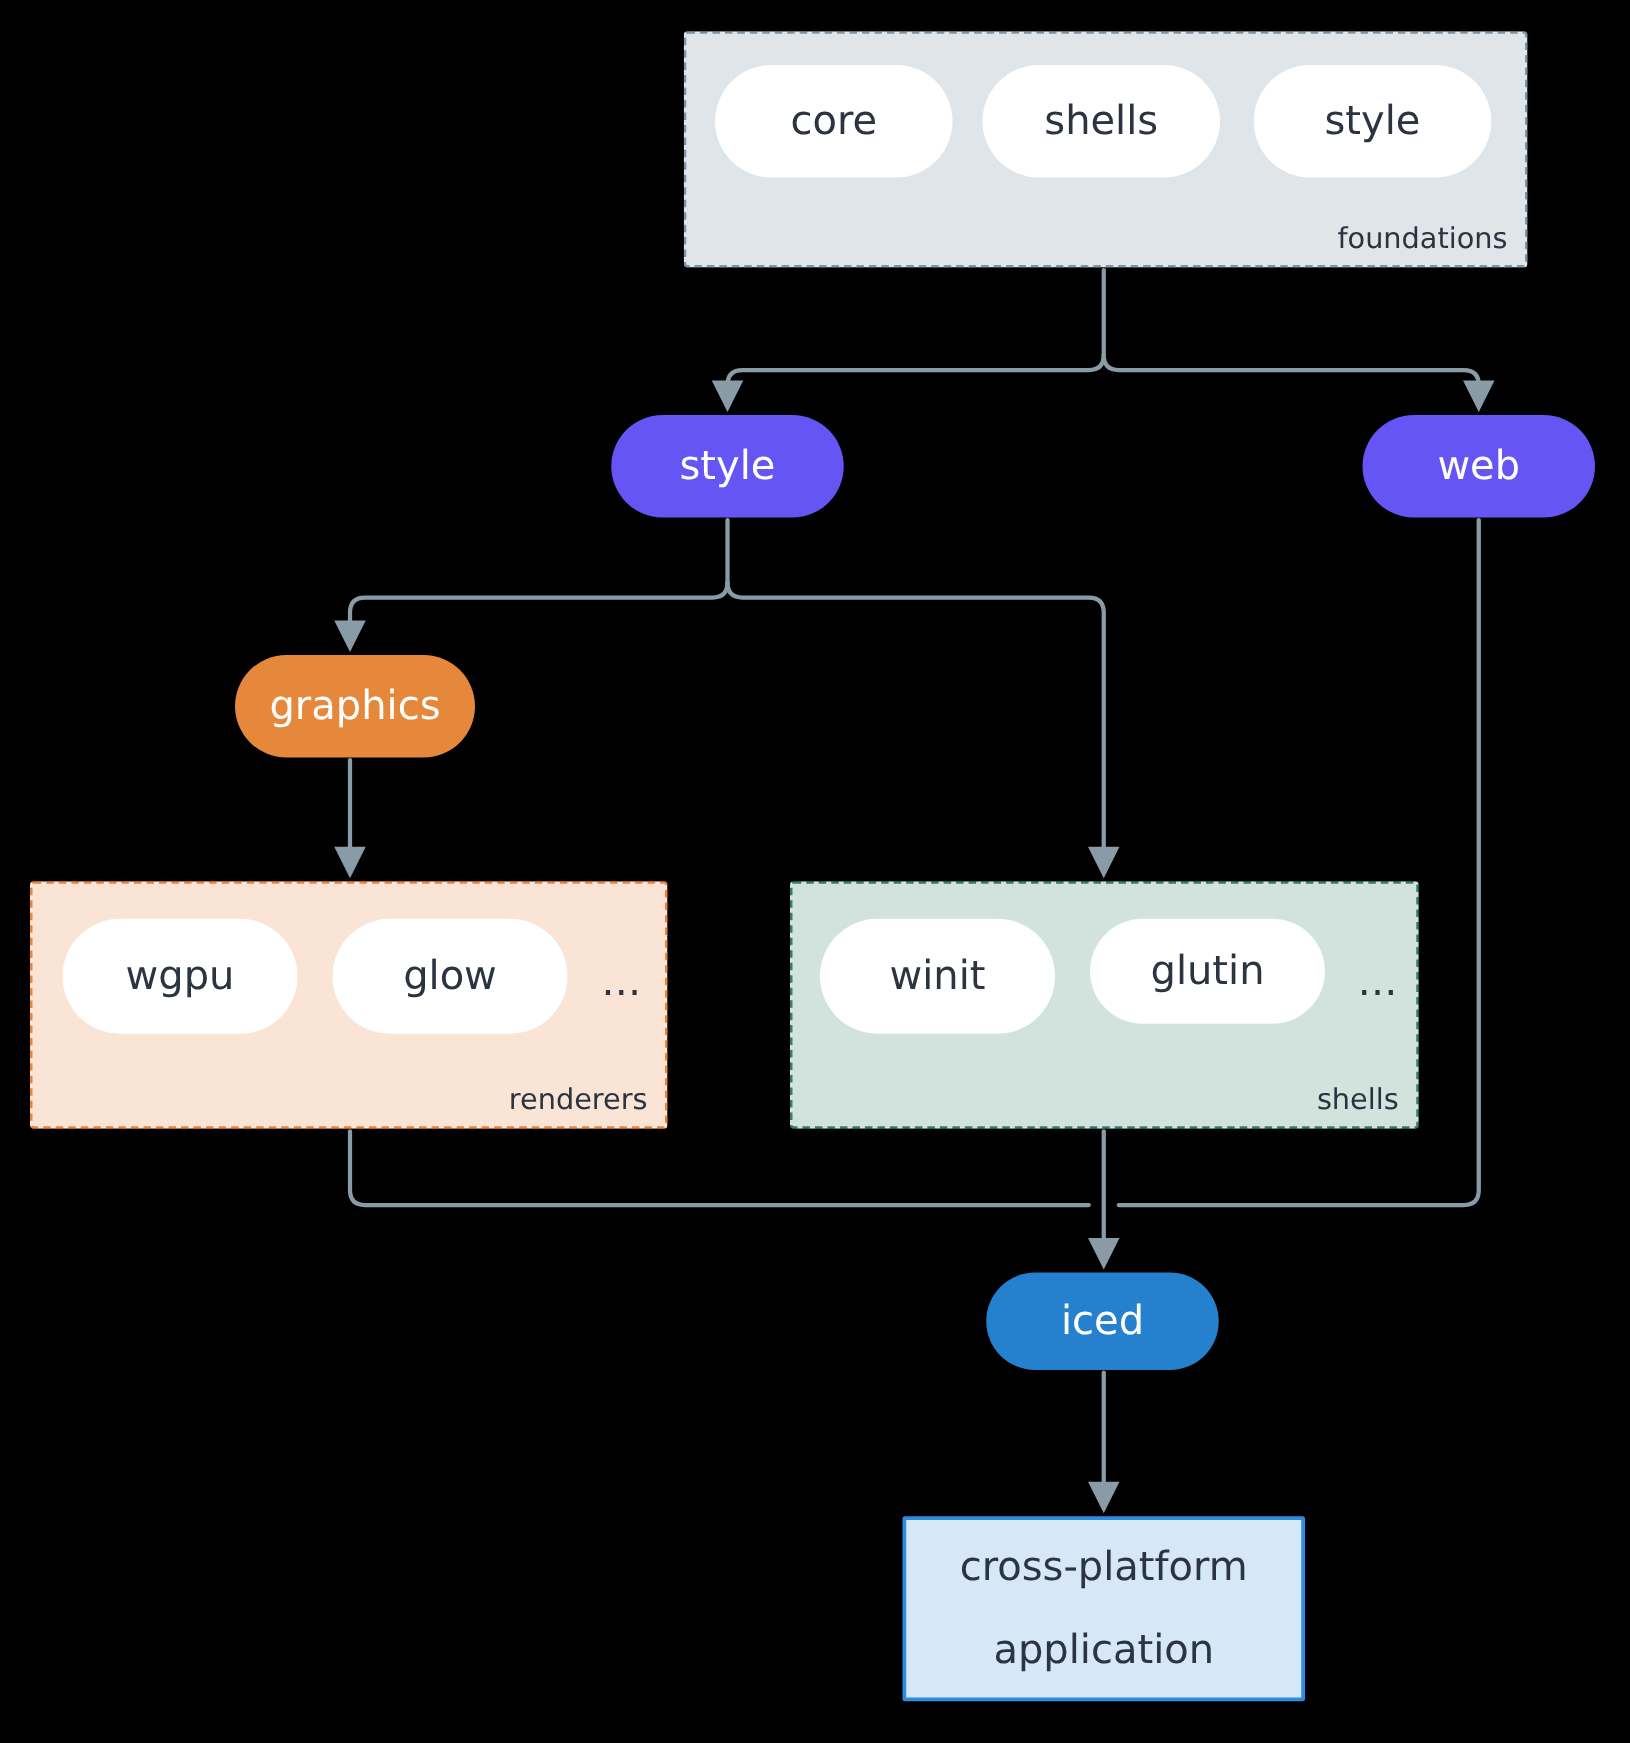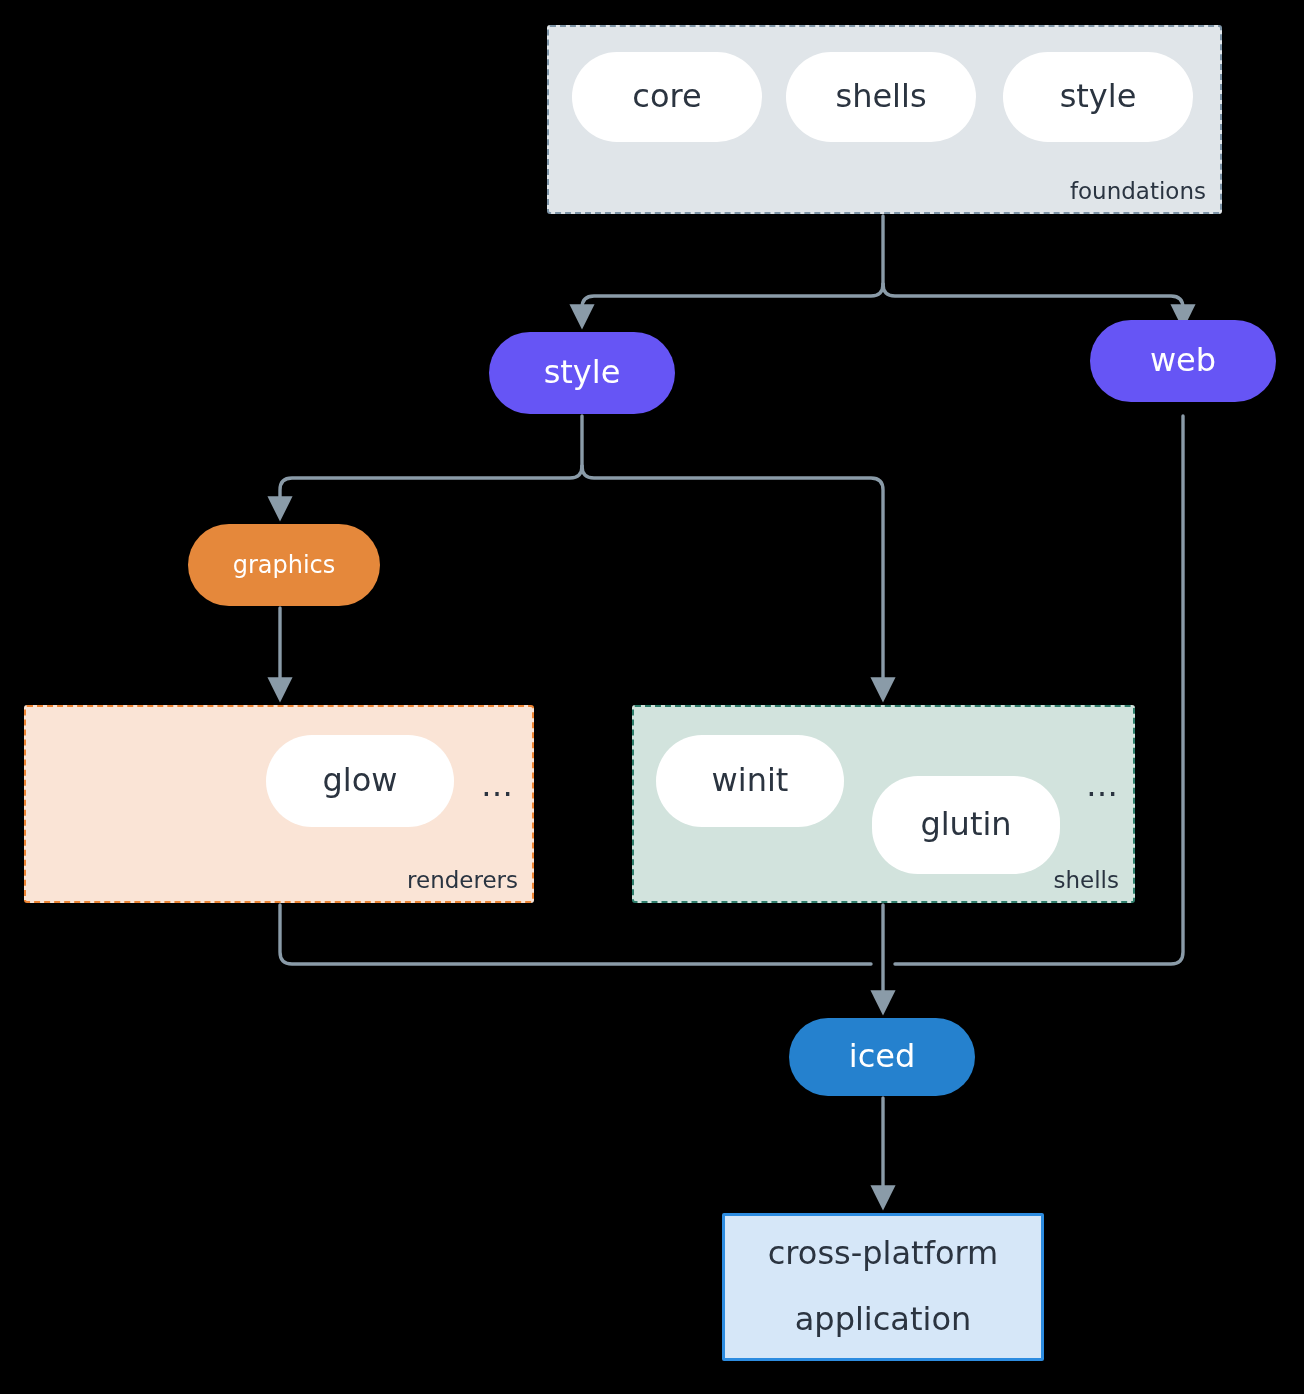--- a/index.html
+++ b/index.html
@@ -73,44 +73,44 @@
   }
   
   #node-core     { left: 572px; top: 52px; width: 190px; height: 90px; }
   #node-futures  { left: 786px; top: 52px; width: 190px; height: 90px; }
   #node-style    { left: 1003px; top: 52px; width: 190px; height: 90px; }
   
   #node-wgpu     { left: 50px;  top: 735px; width: 188px; height: 92px; }
   #node-glow     { left: 266px; top: 735px; width: 188px; height: 92px; }
   
   #node-winit    { left: 656px; top: 735px; width: 188px; height: 92px; }
-  #node-glutin   { left: 872px; top: 776px; width: 188px; height: 98px; }
+  #node-glutin   { left: 872px; top: 735px; width: 188px; height: 84px; }
   
   .ellipsis {
     position: absolute;
     font-size: 32px;
     color: #2b3440;
     letter-spacing: 1px;
   }
   #ellipsis-renderers { left: 481px; top: 766px; }
   #ellipsis-shells    { left: 1086px; top: 766px; }
   
   .pill-purple {
     background: #6655f5;
     color: #ffffff;
     border-radius: 44px;
     font-size: 32px;
   }
   #node-native { left: 489px; top: 332px; width: 186px; height: 82px; }
-  #node-web    { left: 1090px; top: 320px; width: 186px; height: 82px; }
+  #node-web    { left: 1090px; top: 332px; width: 186px; height: 82px; }
   .pill-orange {
     background: #e5883b;
     color: #ffffff;
     border-radius: 44px;
-    font-size: 24px;
+    font-size: 32px;
   }
   #node-graphics { left: 188px; top: 524px; width: 192px; height: 82px; }
   .pill-blue {
     background: #2581ce;
     color: #ffffff;
     border-radius: 44px;
     font-size: 32px;
   }
   #node-iced { left: 789px; top: 1018px; width: 186px; height: 78px; }
   
@@ -177,20 +177,21 @@
 
   <div class="node pill-white" id="node-core">core</div>
   <div class="node pill-white" id="node-futures">shells</div>
   <div class="node pill-white" id="node-style">style</div>
 
   <div class="node pill-purple" id="node-native">style</div>
   <div class="node pill-purple" id="node-web">web</div>
 
   <div class="node pill-orange" id="node-graphics">graphics</div>
 
+  <div class="node pill-white" id="node-wgpu">wgpu</div>
   <div class="node pill-white" id="node-glow">glow</div>
   <div class="ellipsis" id="ellipsis-renderers">…</div>
 
   <div class="node pill-white" id="node-winit">winit</div>
   <div class="node pill-white" id="node-glutin">glutin</div>
   <div class="ellipsis" id="ellipsis-shells">…</div>
 
   <div class="node pill-blue" id="node-iced">iced</div>
 
   <div class="node" id="node-application">

